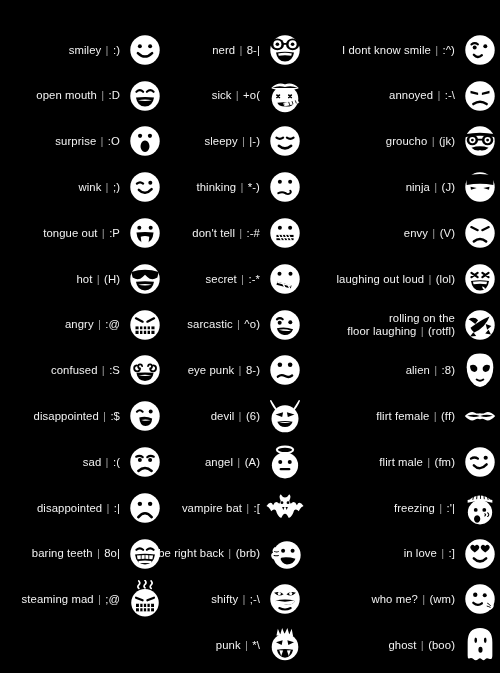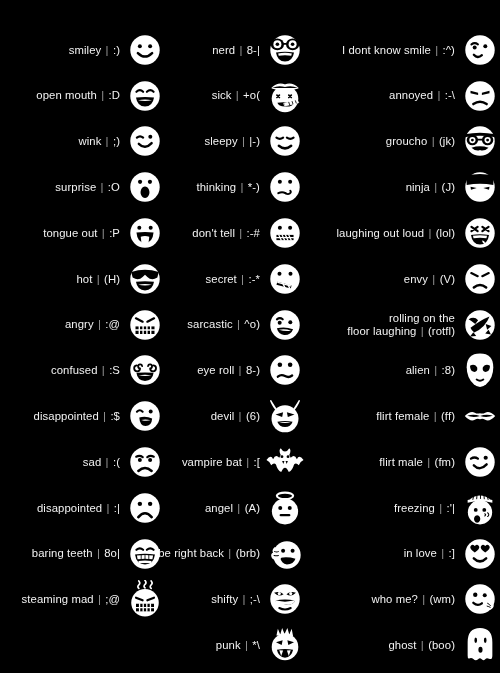--- a/index.html
+++ b/index.html
@@ -69,38 +69,38 @@
           <svg viewBox="0 0 40 40" fill="none" stroke="#fff" stroke-width="2.4" stroke-linecap="round" stroke-linejoin="round">
             <circle cx="20" cy="20" r="15.5" fill="#fff" stroke="none"></circle>
             <path d="M11 15.5 Q14.6 12.3 18 15.5" fill="none" stroke="#000" stroke-width="2.3" stroke-linecap="round" stroke-linejoin="round"></path>
             <path d="M22 15.5 Q25.6 12.3 29 15.5" fill="none" stroke="#000" stroke-width="2.3" stroke-linecap="round" stroke-linejoin="round"></path>
             <path d="M10.5 21.5 Q20 20.6 29.5 21.5 Q28 31 20 31 Q12 31 10.5 21.5 Z" fill="#000" stroke="none"></path>
             <path d="M12.6 24.5 Q20 22.8 27.4 24.5 Q20 26 12.6 24.5 Z" fill="#fff" stroke="none"></path>
           </svg>
         </span>
       </div>
       <div class="row">
+        <span class="label"><span>surprise</span><span class="sep"> | </span><span>:O</span></span>
+        <span class="glyph">
+          <svg viewBox="0 0 40 40" fill="none" stroke="#fff" stroke-width="2.4" stroke-linecap="round" stroke-linejoin="round">
+            <circle cx="20" cy="20" r="15.5" fill="#fff" stroke="none"></circle>
+            <circle cx="14.8" cy="14.6" r="2.2" fill="#000" stroke="none"></circle>
+            <circle cx="25.2" cy="14.6" r="2.2" fill="#000" stroke="none"></circle>
+            <path d="M20 19.5 a4.7 6 0 1 0 0.01 0 Z" fill="#000" stroke="none"></path>
+          </svg>
+        </span>
+      </div>
+      <div class="row">
         <span class="label"><span>wink</span><span class="sep"> | </span><span>;)</span></span>
         <span class="glyph">
           <svg viewBox="0 0 40 40" fill="none" stroke="#fff" stroke-width="2.4" stroke-linecap="round" stroke-linejoin="round">
             <circle cx="20" cy="20" r="15.5" fill="#fff" stroke="none"></circle>
             <path d="M11.5 16.4 Q14.8 13.8 18 16.4" fill="none" stroke="#000" stroke-width="2.4" stroke-linecap="round" stroke-linejoin="round"></path>
             <circle cx="25.6" cy="15.6" r="2.1" fill="#000" stroke="none"></circle>
             <path d="M13.5 23 Q20 29.6 27 22.2" fill="none" stroke="#000" stroke-width="2.5" stroke-linecap="round" stroke-linejoin="round"></path>
-          </svg>
-        </span>
-      </div>
-      <div class="row">
-        <span class="label"><span>surprise</span><span class="sep"> | </span><span>:O</span></span>
-        <span class="glyph">
-          <svg viewBox="0 0 40 40" fill="none" stroke="#fff" stroke-width="2.4" stroke-linecap="round" stroke-linejoin="round">
-            <circle cx="20" cy="20" r="15.5" fill="#fff" stroke="none"></circle>
-            <circle cx="14.8" cy="14.6" r="2.2" fill="#000" stroke="none"></circle>
-            <circle cx="25.2" cy="14.6" r="2.2" fill="#000" stroke="none"></circle>
-            <path d="M20 19.5 a4.7 6 0 1 0 0.01 0 Z" fill="#000" stroke="none"></path>
           </svg>
         </span>
       </div>
       <div class="row">
         <span class="label"><span>tongue out</span><span class="sep"> | </span><span>:P</span></span>
         <span class="glyph">
           <svg viewBox="0 0 40 40" fill="none" stroke="#fff" stroke-width="2.4" stroke-linecap="round" stroke-linejoin="round">
             <circle cx="20" cy="20" r="15.5" fill="#fff" stroke="none"></circle>
             <circle cx="14" cy="14.5" r="2.1" fill="#000" stroke="none"></circle>
             <circle cx="26" cy="14.5" r="2.1" fill="#000" stroke="none"></circle>
@@ -331,21 +331,21 @@
             <circle cx="20" cy="20" r="15.5" fill="#fff" stroke="none"></circle>
             <path d="M11.5 14 Q14.6 11.6 17.6 14" fill="none" stroke="#000" stroke-width="2.2" stroke-linecap="round" stroke-linejoin="round"></path>
             <circle cx="14.4" cy="17.6" r="2.1" fill="#000" stroke="none"></circle>
             <circle cx="25.6" cy="17.2" r="2.1" fill="#000" stroke="none"></circle>
             <path d="M11.5 23.5 Q20 21.5 28.5 24.5 Q26 31 19 30.5 Q13 30 11.5 23.5 Z" fill="#000" stroke="none"></path>
             <path d="M13.5 25 Q20 23.6 26.5 26 Q20 27 13.5 25 Z" fill="#fff" stroke="none"></path>
           </svg>
         </span>
       </div>
       <div class="row">
-        <span class="label"><span>eye roll</span><span class="sep"> | </span><span>8-)</span></span>
+        <span class="label"><span>eye punk</span><span class="sep"> | </span><span>8-)</span></span>
         <span class="glyph">
           <svg viewBox="0 0 40 40" fill="none" stroke="#fff" stroke-width="2.4" stroke-linecap="round" stroke-linejoin="round">
             <circle cx="20" cy="20" r="15.5" fill="#fff" stroke="none"></circle>
             <circle cx="14.6" cy="14.4" r="2.4" fill="#000" stroke="none"></circle>
             <circle cx="25.4" cy="14.4" r="2.4" fill="#000" stroke="none"></circle>
             <path d="M12.5 27 Q16 24.2 20 26.4 Q24 28.6 27.5 25.8" fill="none" stroke="#000" stroke-width="2.5" stroke-linecap="round" stroke-linejoin="round"></path>
           </svg>
         </span>
       </div>
       <div class="row">
@@ -356,40 +356,40 @@
             <path d="M35 4 Q32 11 29 13.5 Z" fill="#fff" stroke="#fff" stroke-width="1.6" stroke-linejoin="round"></path>
             <circle cx="20" cy="23" r="14.2" fill="#fff" stroke="none"></circle>
             <path d="M10 18.5 L18 16 L17 21 Z" fill="#000" stroke="none"></path>
             <path d="M30 18.5 L22 16 L23 21 Z" fill="#000" stroke="none"></path>
             <path d="M12 26 Q20 24.5 28 26 Q26 31.5 20 31.5 Q14 31.5 12 26 Z" fill="#000" stroke="none"></path>
             <path d="M13.8 26.8 Q20 25.8 26.2 26.8 Q20 28 13.8 26.8 Z" fill="#fff" stroke="none"></path>
           </svg>
         </span>
       </div>
       <div class="row">
+        <span class="label"><span>angel</span><span class="sep"> | </span><span>(A)</span></span>
+        <span class="glyph">
+          <svg viewBox="0 0 40 40" fill="none" stroke="#fff" stroke-width="2.4" stroke-linecap="round" stroke-linejoin="round">
+            <ellipse cx="20" cy="7.2" rx="8.6" ry="3.4" fill="none" stroke="#fff" stroke-width="2.2"></ellipse>
+            <circle cx="20" cy="23.5" r="13.8" fill="#fff" stroke="none"></circle>
+            <circle cx="15" cy="20" r="2.1" fill="#000" stroke="none"></circle>
+            <circle cx="25" cy="20" r="2.1" fill="#000" stroke="none"></circle>
+            <path d="M15.5 27.5 H24.5" fill="none" stroke="#000" stroke-width="2.4" stroke-linecap="round" stroke-linejoin="round"></path>
+          </svg>
+        </span>
+      </div>
+      <div class="row">
         <span class="label"><span>vampire bat</span><span class="sep"> | </span><span>:[</span></span>
         <span class="glyph">
           <svg viewBox="0 0 40 40" fill="none" stroke="#fff" stroke-width="2.4" stroke-linecap="round" stroke-linejoin="round">
             <path d="M0.5 18 Q5 11.5 7.5 17 Q10 11 14 15.5 L15.5 12.5 Q13 7.5 15.5 5.5 Q17.5 9 20 9 Q22.5 9 24.5 5.5 Q27 7.5 24.5 12.5 L26 15.5 Q30 11 32.5 17 Q35 11.5 39.5 18 Q36 19.5 34.5 23.5 Q32 20.5 29.5 22.5 Q28 28.5 24 30.5 Q22 26 20 26 Q18 26 16 30.5 Q12 28.5 10.5 22.5 Q8 20.5 5.5 23.5 Q4 19.5 0.5 18 Z" fill="#fff" stroke="none"></path>
             <circle cx="16.8" cy="14.4" r="1.5" fill="#000" stroke="none"></circle>
             <circle cx="23.2" cy="14.4" r="1.5" fill="#000" stroke="none"></circle>
             <path d="M17 19 l1.2 3 l1.2-3 Z" fill="#000" stroke="none"></path>
             <path d="M20.6 19 l1.2 3 l1.2-3 Z" fill="#000" stroke="none"></path>
-          </svg>
-        </span>
-      </div>
-      <div class="row">
-        <span class="label"><span>angel</span><span class="sep"> | </span><span>(A)</span></span>
-        <span class="glyph">
-          <svg viewBox="0 0 40 40" fill="none" stroke="#fff" stroke-width="2.4" stroke-linecap="round" stroke-linejoin="round">
-            <ellipse cx="20" cy="7.2" rx="8.6" ry="3.4" fill="none" stroke="#fff" stroke-width="2.2"></ellipse>
-            <circle cx="20" cy="23.5" r="13.8" fill="#fff" stroke="none"></circle>
-            <circle cx="15" cy="20" r="2.1" fill="#000" stroke="none"></circle>
-            <circle cx="25" cy="20" r="2.1" fill="#000" stroke="none"></circle>
-            <path d="M15.5 27.5 H24.5" fill="none" stroke="#000" stroke-width="2.4" stroke-linecap="round" stroke-linejoin="round"></path>
           </svg>
         </span>
       </div>
       <div class="row">
         <span class="label"><span>be right back</span><span class="sep"> | </span><span>(brb)</span></span>
         <span class="glyph">
           <svg viewBox="0 0 40 40" fill="none" stroke="#fff" stroke-width="2.4" stroke-linecap="round" stroke-linejoin="round">
             <circle cx="22" cy="21" r="14.5" fill="#fff" stroke="none"></circle>
             <circle cx="18" cy="16.5" r="2.1" fill="#000" stroke="none"></circle>
             <circle cx="28" cy="16.5" r="2.1" fill="#000" stroke="none"></circle>
@@ -479,40 +479,40 @@
           <svg viewBox="0 0 40 40" fill="none" stroke="#fff" stroke-width="2.4" stroke-linecap="round" stroke-linejoin="round">
             <circle cx="20" cy="20" r="15.5" fill="#fff" stroke="none"></circle>
             <path d="M5.5 8 Q20 4.5 34.5 8 L34 18 Q20 15 6 18 Z" fill="#000" stroke="none"></path>
             <path d="M7.5 19.5 Q20 16.5 32.5 19.5 L32 24 Q20 21.5 8 24 Z" fill="#fff" stroke="none"></path>
             <path d="M10 19.8 L16.5 21 L10.5 23 Z" fill="#000" stroke="none"></path>
             <path d="M30 19.8 L23.5 21 L29.5 23 Z" fill="#000" stroke="none"></path>
           </svg>
         </span>
       </div>
       <div class="row">
+        <span class="label"><span>envy</span><span class="sep"> | </span><span>(V)</span></span>
+        <span class="glyph">
+          <svg viewBox="0 0 40 40" fill="none" stroke="#fff" stroke-width="2.4" stroke-linecap="round" stroke-linejoin="round">
+            <circle cx="20" cy="20" r="15.5" fill="#fff" stroke="none"></circle>
+            <path d="M10.8 13.8 L17.6 17" fill="none" stroke="#000" stroke-width="2.3" stroke-linecap="round" stroke-linejoin="round"></path>
+            <path d="M29.2 13.8 L22.4 17" fill="none" stroke="#000" stroke-width="2.3" stroke-linecap="round" stroke-linejoin="round"></path>
+            <path d="M13.5 29 Q20 23.5 26.5 29" fill="none" stroke="#000" stroke-width="2.6" stroke-linecap="round" stroke-linejoin="round"></path>
+          </svg>
+        </span>
+      </div>
+      <div class="row">
         <span class="label"><span>laughing out loud</span><span class="sep"> | </span><span>(lol)</span></span>
         <span class="glyph">
           <svg viewBox="0 0 40 40" fill="none" stroke="#fff" stroke-width="2.4" stroke-linecap="round" stroke-linejoin="round">
             <circle cx="20" cy="20" r="15.5" fill="#fff" stroke="none"></circle>
             <path d="M11 13.5 L17.5 18 M11 18 L17.5 13.5" fill="none" stroke="#000" stroke-width="2.3" stroke-linecap="round" stroke-linejoin="round"></path>
             <path d="M22.5 13.5 L29 18 M22.5 18 L29 13.5" fill="none" stroke="#000" stroke-width="2.3" stroke-linecap="round" stroke-linejoin="round"></path>
             <path d="M10.5 22 Q20 20.6 29.5 22 Q28 32 20 32 Q12 32 10.5 22 Z" fill="#000" stroke="none"></path>
             <path d="M12.6 23 Q20 21.8 27.4 23 L26.8 25.6 Q20 24.6 13.2 25.6 Z" fill="#fff" stroke="none"></path>
             <path d="M22 28 q3 0 3.5 3.2 q-2 1.4 -3.5 -3.2 Z" fill="#fff" stroke="none"></path>
-          </svg>
-        </span>
-      </div>
-      <div class="row">
-        <span class="label"><span>envy</span><span class="sep"> | </span><span>(V)</span></span>
-        <span class="glyph">
-          <svg viewBox="0 0 40 40" fill="none" stroke="#fff" stroke-width="2.4" stroke-linecap="round" stroke-linejoin="round">
-            <circle cx="20" cy="20" r="15.5" fill="#fff" stroke="none"></circle>
-            <path d="M10.8 13.8 L17.6 17" fill="none" stroke="#000" stroke-width="2.3" stroke-linecap="round" stroke-linejoin="round"></path>
-            <path d="M29.2 13.8 L22.4 17" fill="none" stroke="#000" stroke-width="2.3" stroke-linecap="round" stroke-linejoin="round"></path>
-            <path d="M13.5 29 Q20 23.5 26.5 29" fill="none" stroke="#000" stroke-width="2.6" stroke-linecap="round" stroke-linejoin="round"></path>
           </svg>
         </span>
       </div>
       <div class="row">
         <span class="label"><span>rolling on the
 floor laughing</span><span class="sep"> | </span><span>(rotfl)</span></span>
         <span class="glyph">
           <svg viewBox="0 0 40 40" fill="none" stroke="#fff" stroke-width="2.4" stroke-linecap="round" stroke-linejoin="round">
             <circle cx="20" cy="20" r="15.5" fill="#fff" stroke="none"></circle>
             <g fill="#000" stroke="none">

